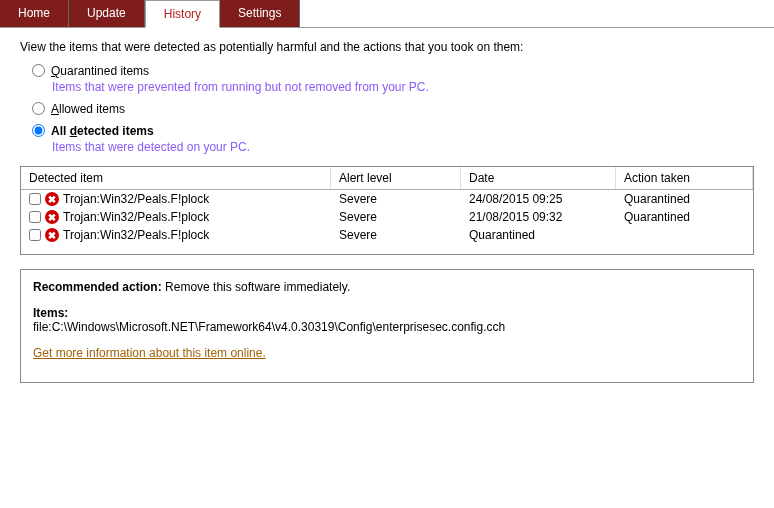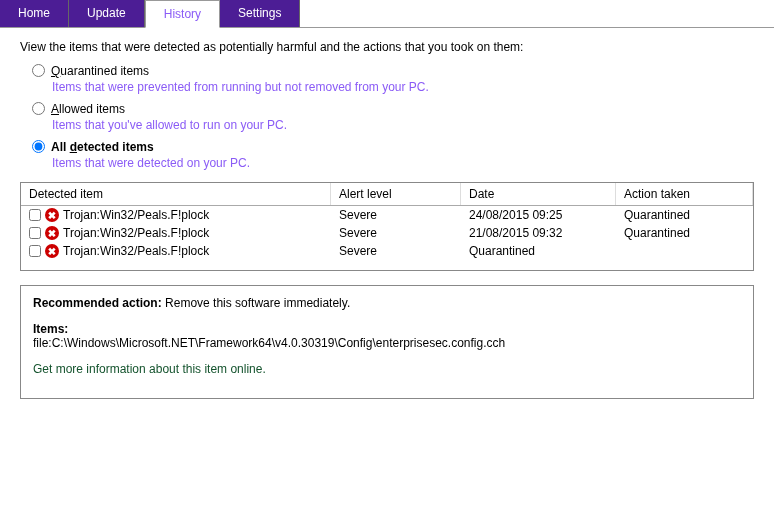--- a/index.html
+++ b/index.html
@@ -10,29 +10,29 @@
       background: #fff;
       width: 774px;
     }
     .tabs {
       display: flex;
       background: #fff;
       border-bottom: 1px solid #999;
     }
     .tab {
       padding: 6px 18px;
-      background: #4c1d95;
+      background: #7f1d1d;
       color: #fff;
       border-right: 1px solid #666;
       cursor: pointer;
       font-size: 12px;
     }
     .tab.active {
       background: #fff;
-      color: #8b5cf6;
+      color: #b91c1c;
       border: 1px solid #999;
       border-bottom: 1px solid #fff;
       margin-bottom: -1px;
     }
     .content {
       padding: 12px 20px;
     }
     .intro {
       margin-bottom: 10px;
     }
@@ -112,21 +112,22 @@
     .details {
       margin-top: 14px;
       border: 1px solid #888;
       padding: 10px 12px;
     }
     .details p {
       margin-bottom: 12px;
     }
     .details .label { font-weight: bold; }
     .link {
-      color: #14532d;
+      color: #a16207;
+      text-decoration: underline;
       cursor: pointer;
       text-align: right;
     }
     .filepath {
       word-break: break-all;
     }
   </style>
 </head>
 <body>
 
@@ -147,21 +148,20 @@
         <label><span class="underline">Q</span><span>uarantined items</span></label>
       </div>
       <div class="radio-desc">Items that were prevented from running but not removed from your PC.</div>
     </div>
 
     <div class="radio-option">
       <div class="radio-row">
         <input type="radio" name="view" style="">
         <label><span class="underline">A</span><span>llowed items</span></label>
       </div>
-      <div class="radio-desc">Items that you've allowed to run on your PC.</div>
     </div>
 
     <div class="radio-option selected">
       <div class="radio-row">
         <input type="radio" name="view" checked="" style="">
         <label><span>All </span><span class="underline">d</span><span>etected items</span></label>
       </div>
       <div class="radio-desc">Items that were detected on your PC.</div>
     </div>
   </div>

